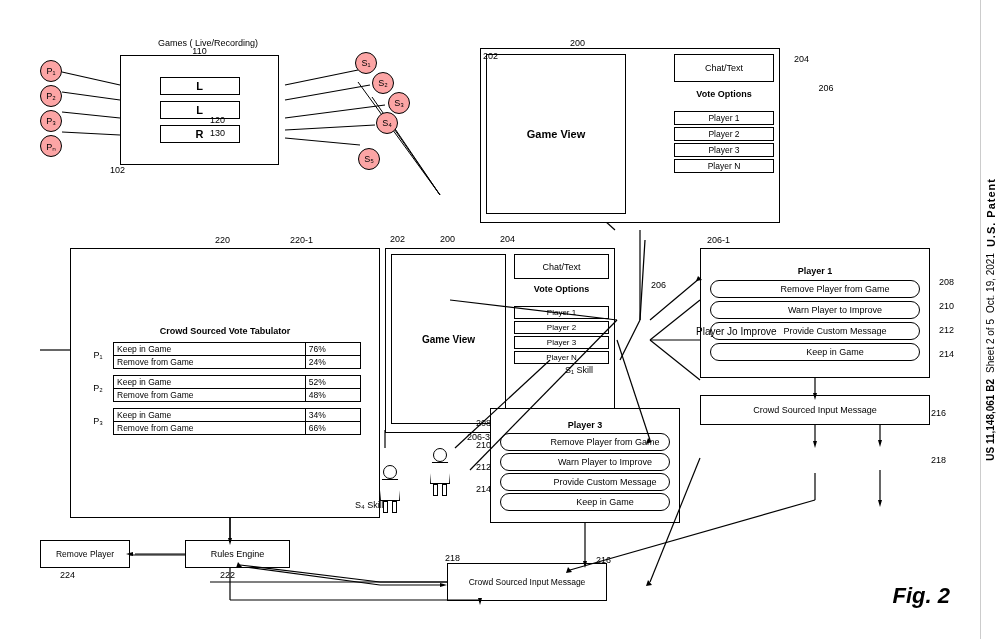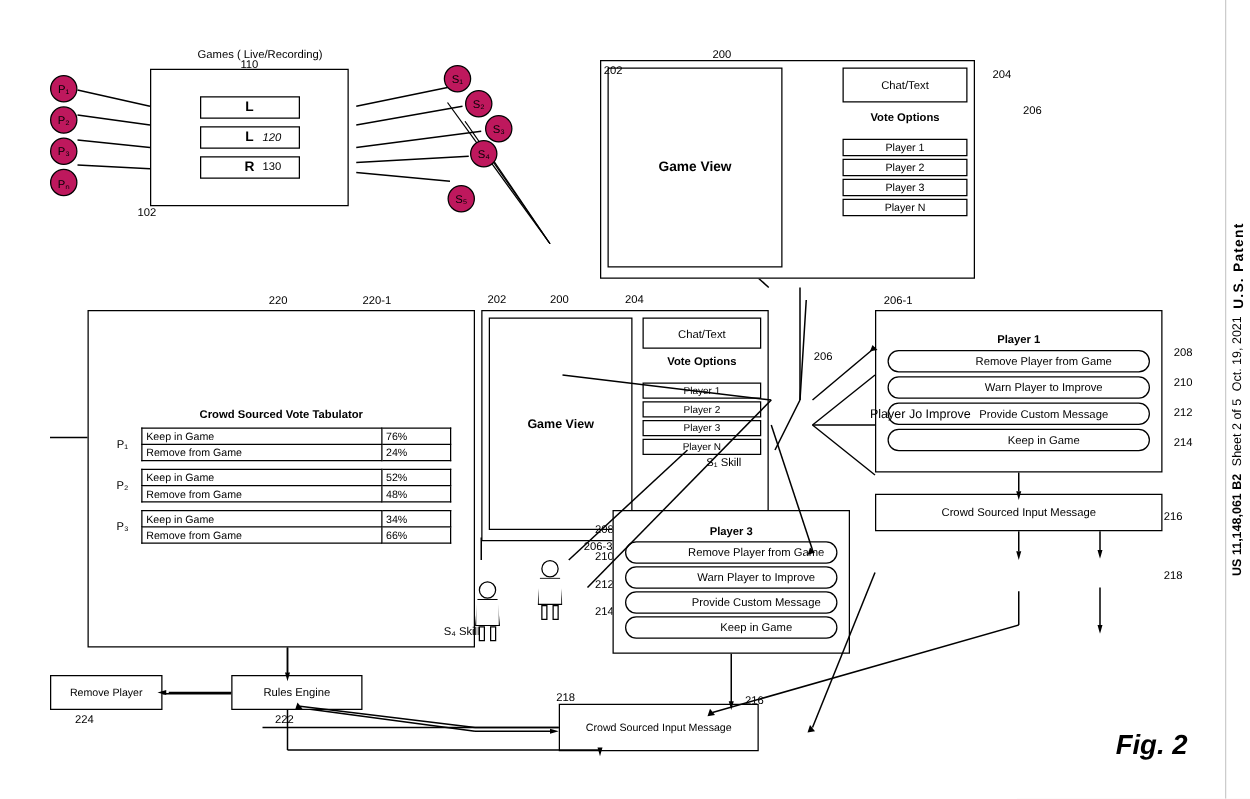--- a/index.html
+++ b/index.html
@@ -80,21 +80,21 @@
       font-size: 9px;
       text-align: center;
     }
 
     .circle-label {
       position: absolute;
       width: 22px;
       height: 22px;
       border: 1.5px solid #000;
       border-radius: 50%;
-      background: #be185d;
+      background: #fca5a5;
       display: flex;
       align-items: center;
       justify-content: center;
       font-size: 9px;
     }
 
     .rounded-box {
       position: absolute;
       border: 1.5px solid #000;
       border-radius: 20px;
@@ -213,21 +213,21 @@
       <span>Games ( Live/Recording)</span>
     </div>
 
     <div class="box" style="left:110px; top:45px; width:159px; height:110px; flex-direction:column; padding:4px;">
       <div style="position:absolute; top:-10px; left:50%; transform:translateX(-50%); font-size:9px;">110</div>
       <div style="width:80px; border:1.5px solid #000; margin:3px auto; padding:2px 8px; text-align:center; font-weight:bold; font-size:11px;">L</div>
       <div style="width:80px; border:1.5px solid #000; margin:3px auto; padding:2px 8px; text-align:center; font-weight:bold; font-size:11px;">L</div>
       <div style="width:80px; border:1.5px solid #000; margin:3px auto; padding:2px 8px; text-align:center; font-weight:bold; font-size:11px;">R</div>
     </div>
 
-    <div class="box-label" style="left:200px; top:95px;font-style:italic;">120</div>
+    <div class="box-label" style="left:200px; top:105px;">120</div>
     <div class="box-label" style="left:200px; top:118px;">130</div>
     <div class="box-label" style="left:100px; top:155px;">102</div>
 
     <div class="circle-label" style="left:30px; top:50px;">P₁</div>
     <div class="circle-label" style="left:30px; top:75px;">P₂</div>
     <div class="circle-label" style="left:30px; top:100px;">P₃</div>
     <div class="circle-label" style="left:30px; top:125px;">Pₙ</div>
 
     <div class="circle-label" style="left:345px; top:42px;">S₁</div>
     <div class="circle-label" style="left:362px; top:62px;">S₂</div>

